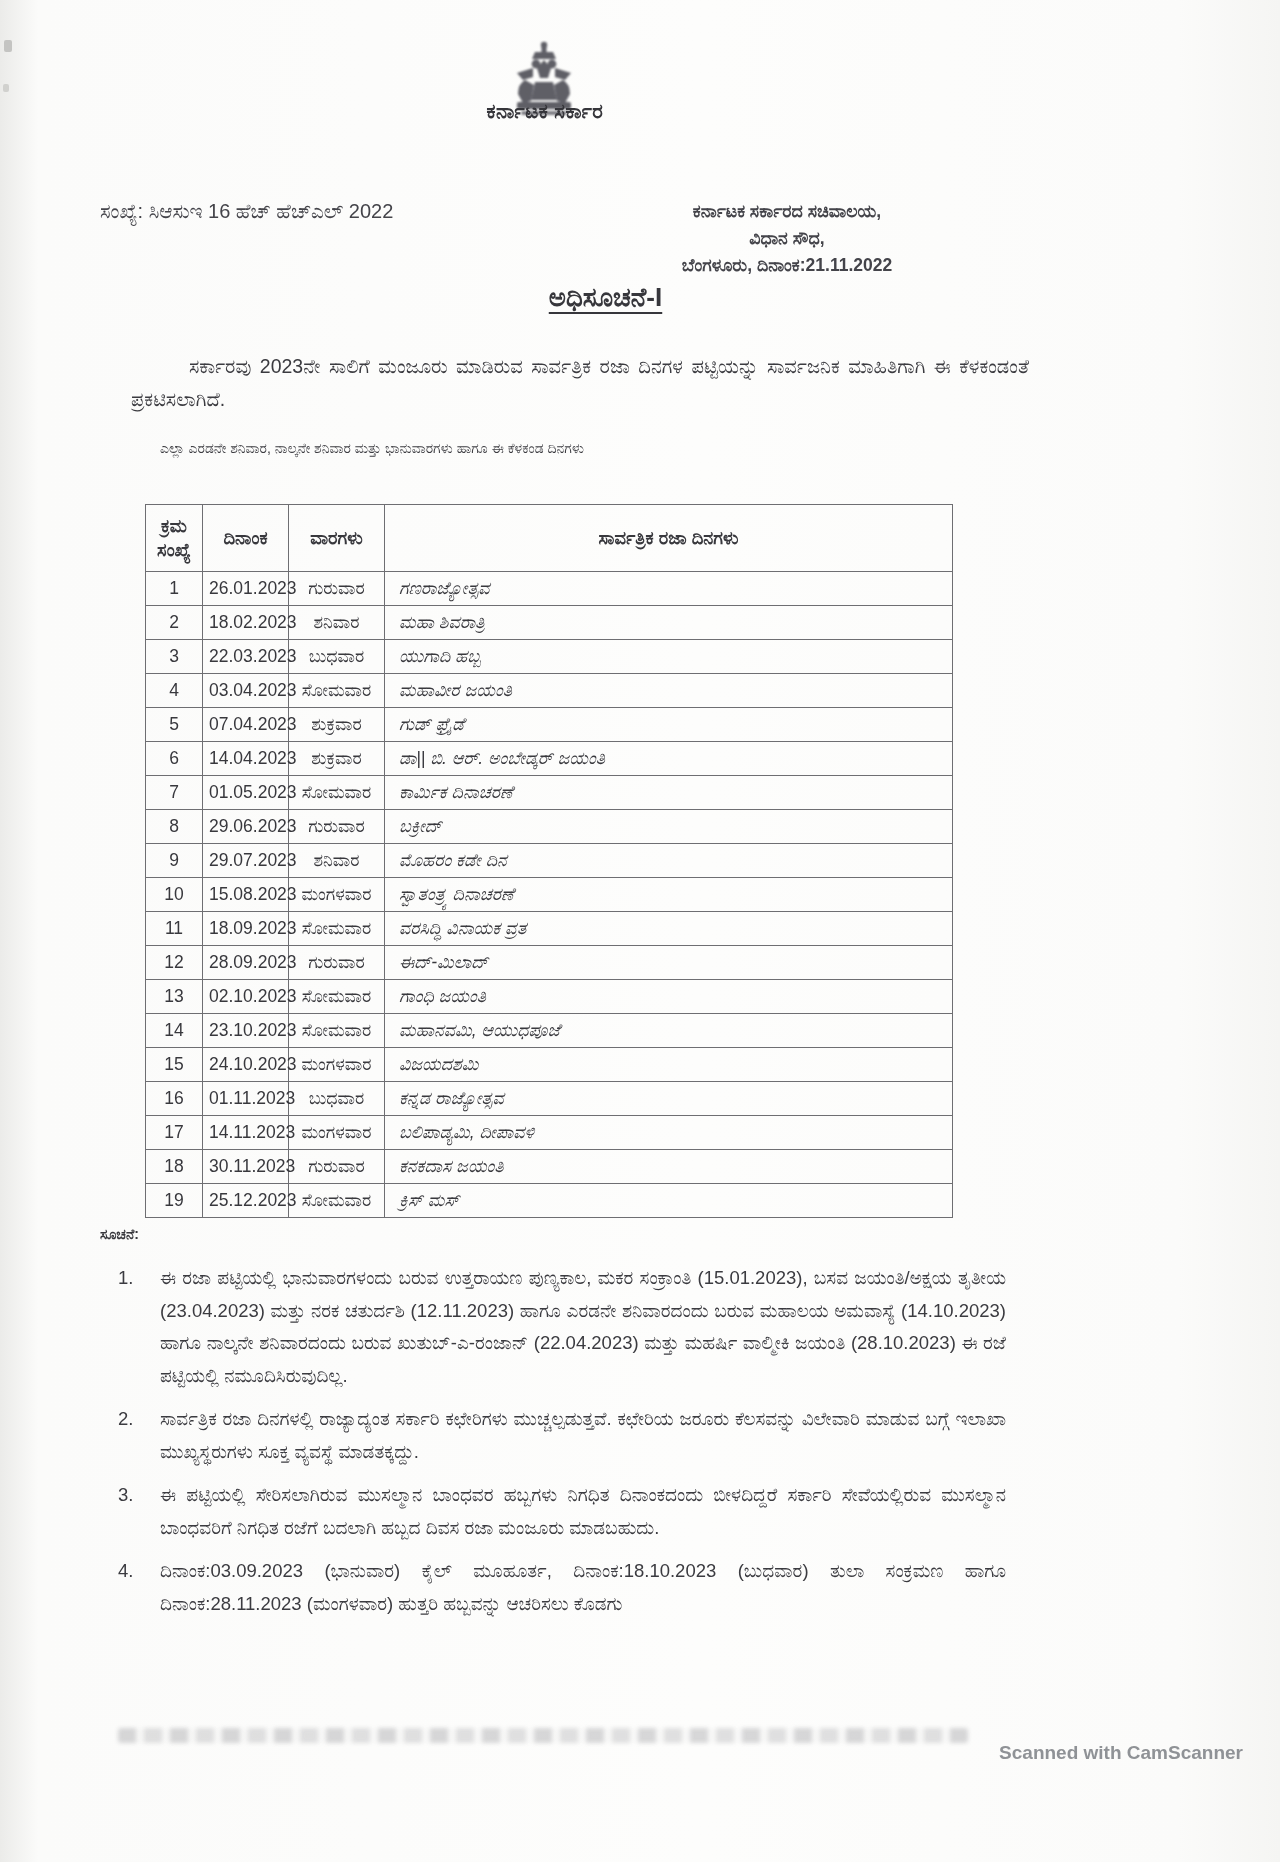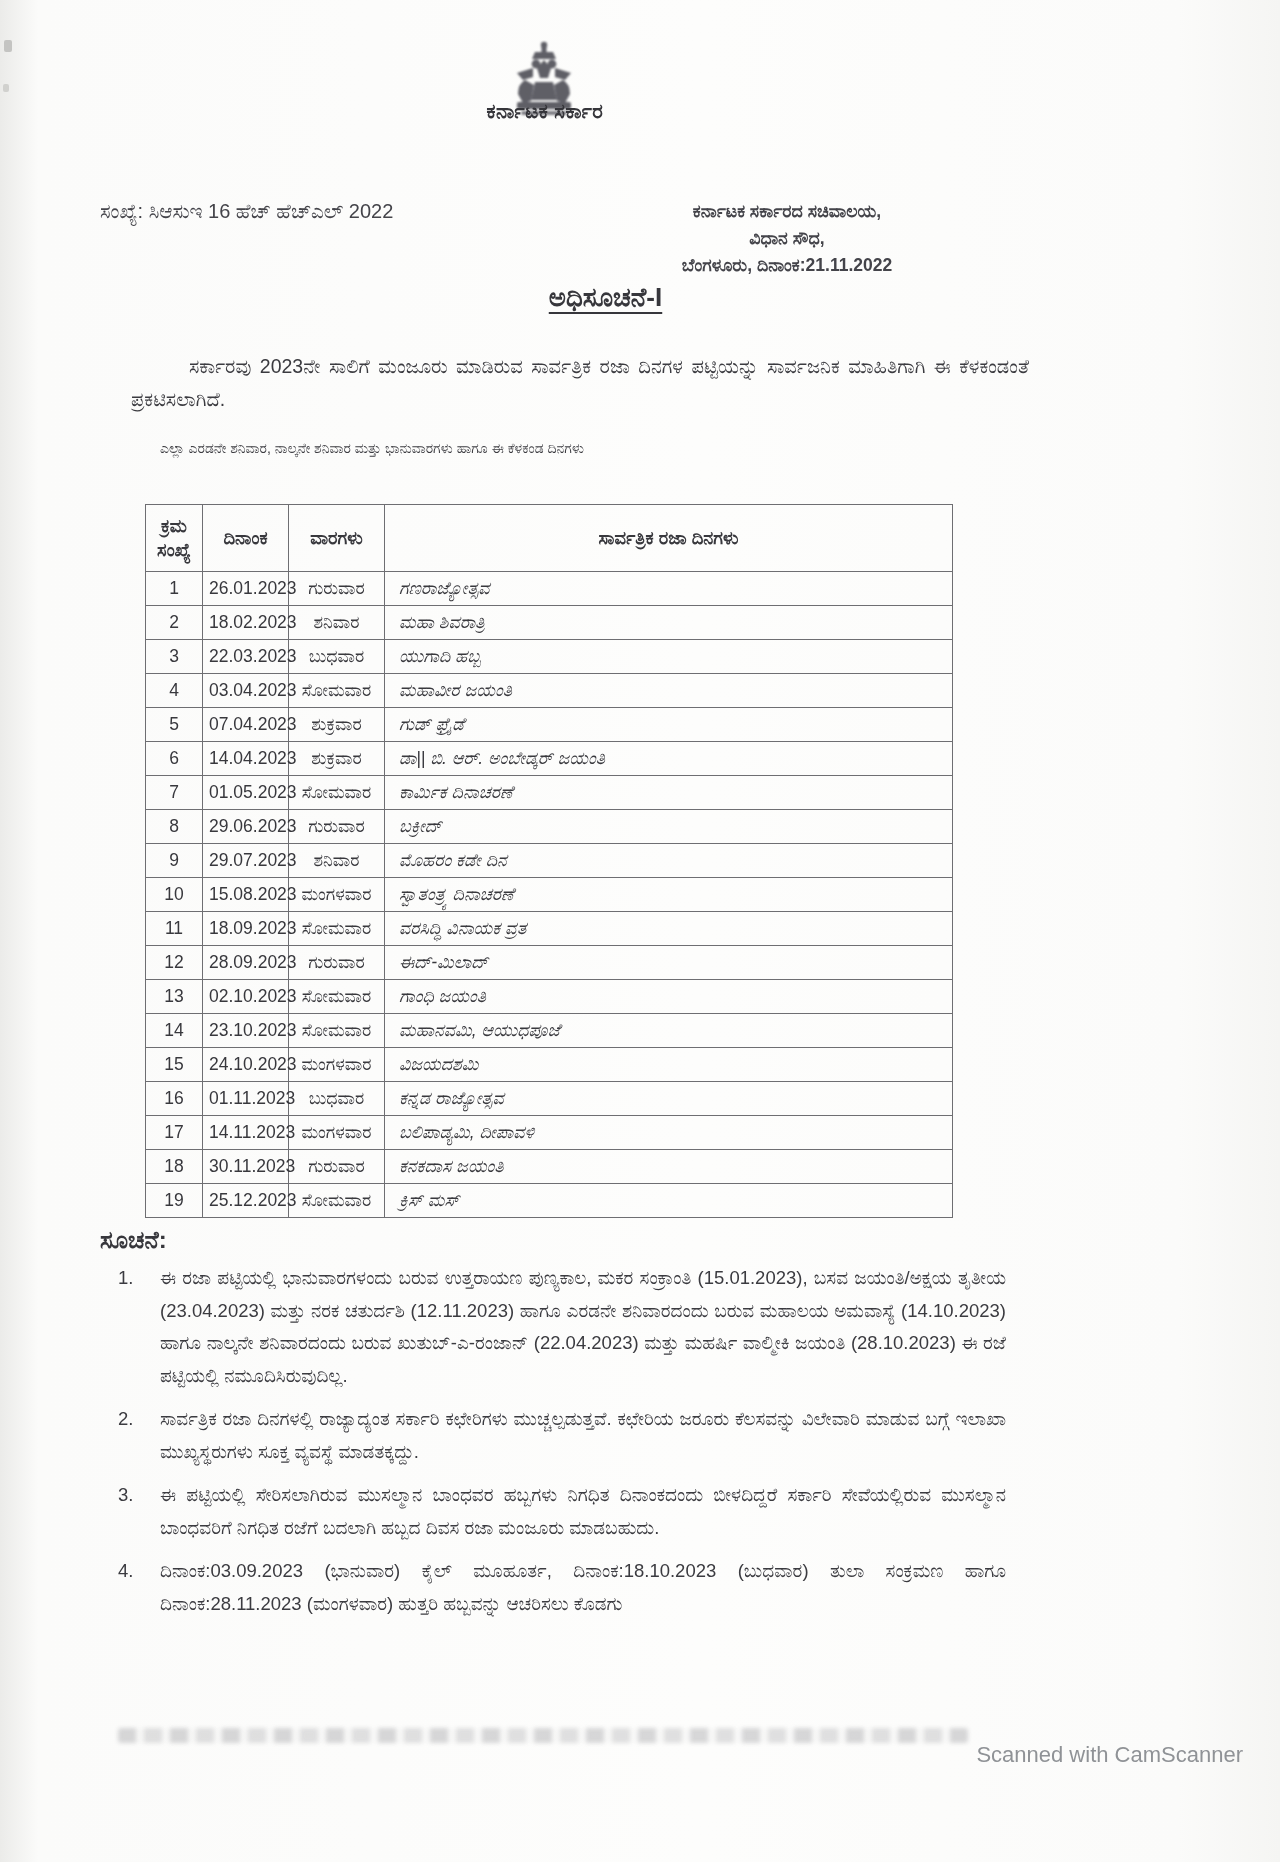--- a/index.html
+++ b/index.html
@@ -72,41 +72,41 @@
   table.holidays col.c-date{width:86px;}
   table.holidays col.c-day{width:96px;}
   table.holidays col.c-holiday{width:568px;}
   table.holidays td:nth-child(1),
   table.holidays td:nth-child(2),
   table.holidays td:nth-child(3){text-align:center;}
   table.holidays td:nth-child(4){text-align:left;padding-left:14px;font-style:italic;}
 
   .notes-heading{
     position:absolute;left:100px;top:1226px;
-    font-size:24px;font-weight:bold;color:#37373c;
+    font-size:14px;font-weight:bold;color:#37373c;
   }
   .notes-list{
     position:absolute;left:118px;top:1262px;width:888px;
     font-size:18.5px;line-height:32.5px;color:#3b3b40;
   }
   .note-item{display:flex;margin-bottom:11px;}
   .note-num{width:42px;flex:0 0 42px;}
   .note-text{flex:1;text-align:justify;}
 
   .faded-line{
     position:absolute;left:118px;top:1728px;width:850px;height:15px;
     background:repeating-linear-gradient(90deg,
       rgba(100,100,106,.45) 0 18px, rgba(100,100,106,.06) 18px 26px,
       rgba(100,100,106,.35) 26px 44px, rgba(100,100,106,.05) 44px 52px);
     filter:blur(2.2px);opacity:.55;border-radius:3px;
   }
 
   .watermark{
     position:absolute;left:0;top:1742px;width:1243px;
-    text-align:right;font-size:22px;color:#8f9296;
+    text-align:right;font-size:19px;color:#8f9296;font-weight:bold;
   }
 </style>
 </head>
 <body>
 
 <div class="page">
 
   <div class="speck s1"></div>
   <div class="speck s2"></div>
 

